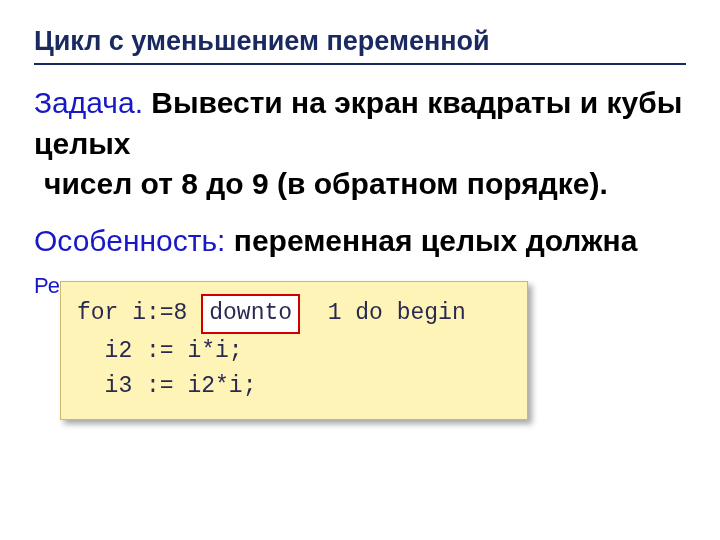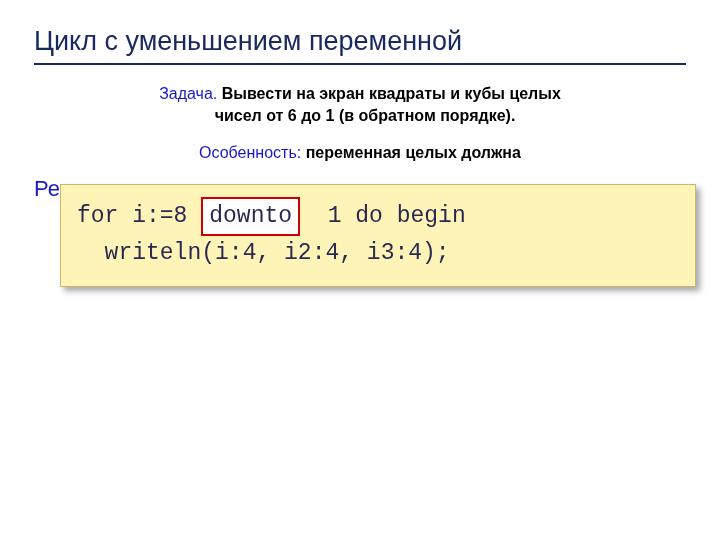--- a/index.html
+++ b/index.html
@@ -7,30 +7,29 @@
       width: 720px;
       height: 540px;
       background: #ffffff;
       font-family: Arial, Helvetica, sans-serif;
       padding: 26px 34px;
       overflow: hidden;
     }
     .title {
       color: #1a2a60;
       font-size: 27px;
-      font-weight: 400;
+      font-weight: 700;
       padding-bottom: 6px;
       border-bottom: 2px solid #1a2a60;
       margin-bottom: 18px;
     }
     .paragraph {
-      font-size: 16px;
+      font-size: 30px;
       line-height: 1.35;
       margin-bottom: 16px;
-      text-align: center;
     }
     .label-task, .label-feature, .label-solution {
       color: #1818c8;
     }
     .bold { font-weight: 700; color: #000; }
     .indent { padding-left: 10px; }
     .code-wrapper { position: relative; margin-top: -4px; }
     .solution-label {
       font-size: 22px;
       color: #1818c8;
@@ -41,46 +40,47 @@
     .code-block {
       position: relative;
       background: #fff4b8;
       border: 1px solid #c8b870;
       box-shadow: 4px 4px 6px rgba(0,0,0,0.35);
       font-family: "Courier New", Courier, monospace;
       font-size: 23px;
       color: #2a2a50;
       padding: 12px 16px 14px 16px;
       margin-left: 26px;
-      width: 636px;
+      width: 468px;
       line-height: 1.55;
       z-index: 1;
     }
     .code-line { white-space: pre; }
     .hl {
       display: inline-block;
       border: 2px solid #cc0000;
       background: #ffffff;
       padding: 0 6px;
       color: #2a2a50;
     }
   </style>
 </head>
 <body>
 
 <h1 class="title">Цикл с уменьшением переменной</h1>
 
 <div class="paragraph">
   <span class="label-task">Задача.</span><span class="bold"> Вывести на экран квадраты и кубы целых</span><br>
-  <span class="bold indent" style="display:inline-block">чисел от 6 до 1 (в обратном порядке).</span>
+  <span class="bold indent" style="display:inline-block">чисел от 8 до 9 (в обратном порядке).</span>
 </div>
 
 <div class="paragraph">
   <span class="label-feature">Особенность:</span><span class="bold"> переменная целых должна</span><br>
 </div>
 
 <div class="code-wrapper">
   <div class="solution-label">Решение:</div>
   <div class="code-block">
     <div class="code-line"><span>for i:=8 </span><span class="hl">downto</span><span>  1 do begin</span></div>
-    <div class="code-line">  writeln(i:4, i2:4, i3:4);</div>
+    <div class="code-line">  i2 := i*i;</div>
+    <div class="code-line">  i3 := i2*i;</div>
   </div>
 </div>
 
 </body></html>

